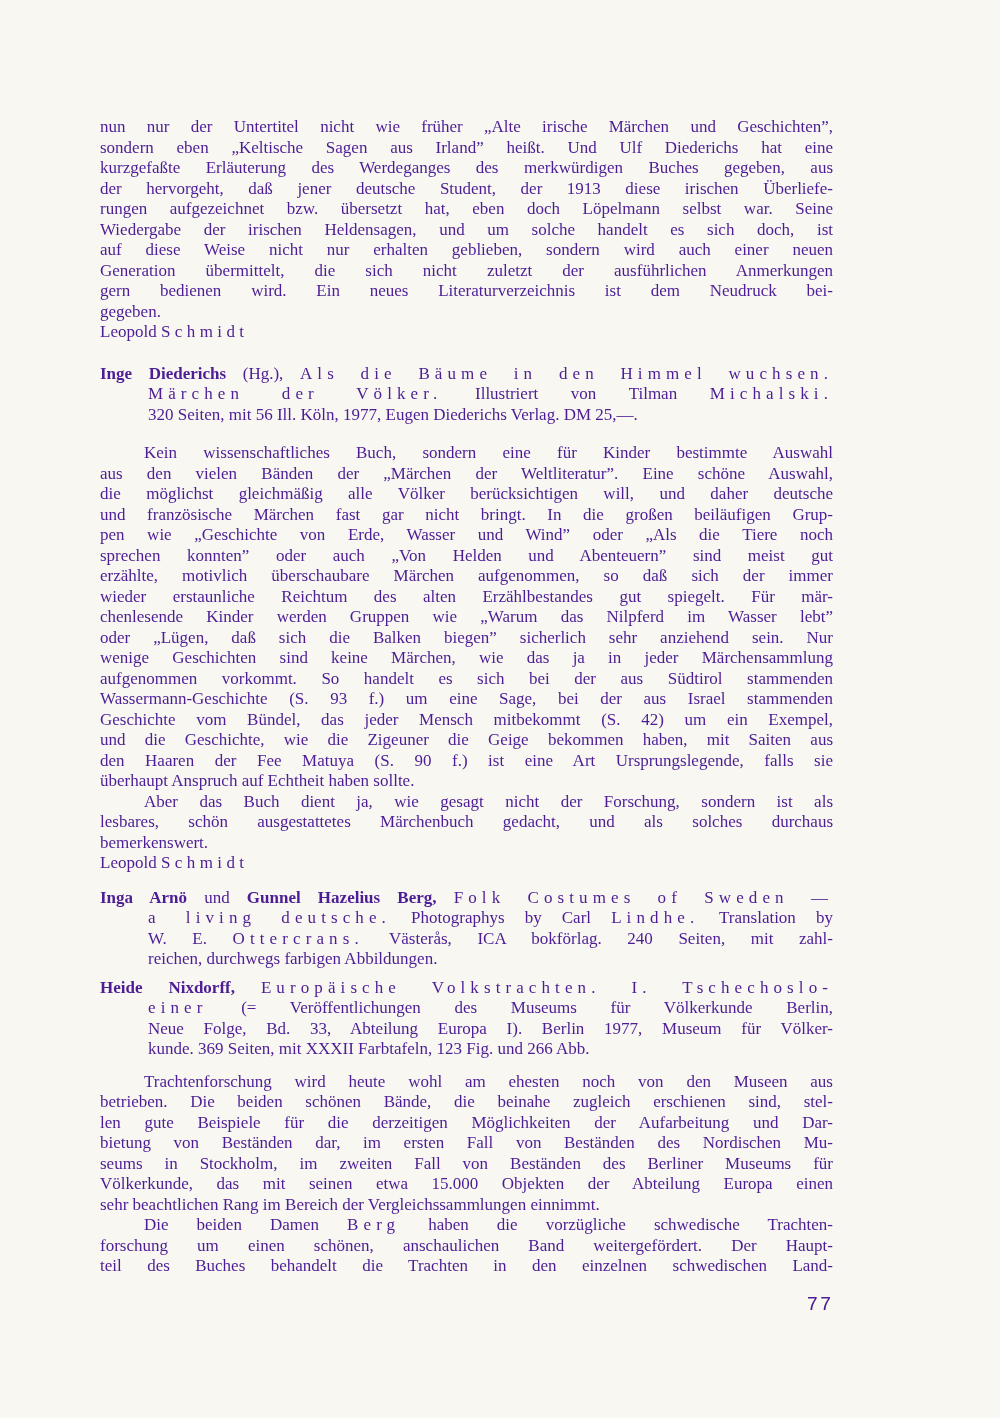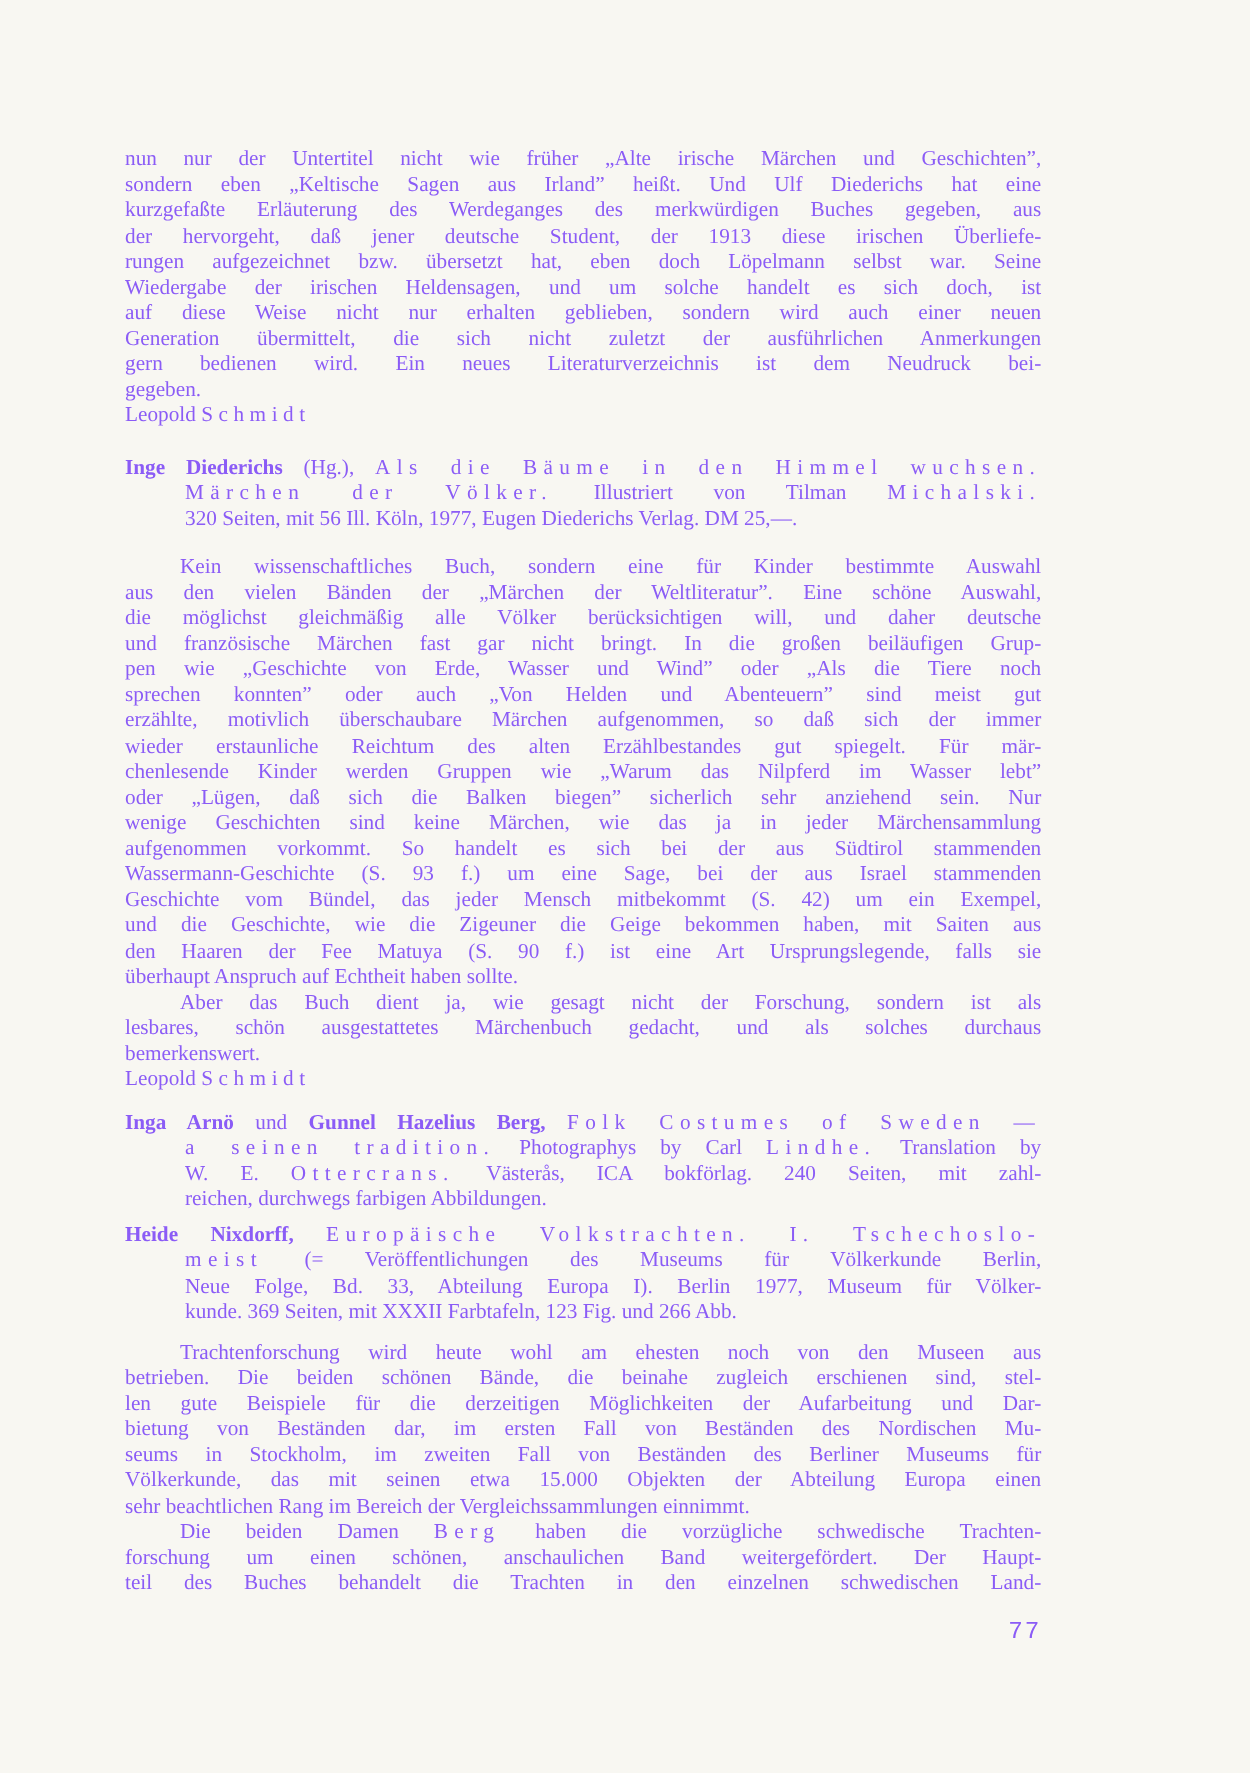--- a/index.html
+++ b/index.html
@@ -1,21 +1,21 @@
 <!DOCTYPE html>
 <html><head>
 <meta charset="utf-8">
 <style>
   html,body { margin:0; padding:0; background:#f8f7f2; }
   .page {
     position:relative;
     width:1000px; height:1418px;
     background:#f8f7f2;
     font-family:"Liberation Serif","DejaVu Serif",serif;
-    color:#8b5cf6;
+    color:#4c1d95;
     overflow:hidden;
   }
   .textblock {
     position:absolute; left:100px; top:117px; width:733px;
     font-size:17px; line-height:20.5px;
   }
   section { margin:0; padding:0; }
   .ln { min-height:20.5px; }
   .jl { text-align:justify; text-align-last:justify; -moz-text-align-last:justify; }
   .hang { padding-left:48px; box-sizing:border-box; }
@@ -84,28 +84,28 @@
       <div class="ln jl ind">Aber das Buch dient ja, wie gesagt nicht der Forschung, sondern ist als</div>
       <div class="ln jl">lesbares, schön ausgestattetes Märchenbuch gedacht, und als solches durchaus</div>
       <div class="ln sigline">
           <span>bemerkenswert.</span>
           <span class="sig"><span>Leopold </span><span class="sp2 sp">Schmidt</span></span>
         </div>
     </section>
 
     <section class="mt-entry2">
       <div class="ln jl"><span class="b">Inga Arnö</span><span> und </span><span class="b">Gunnel Hazelius Berg, </span><span class="sp">Folk Costumes of Sweden —</span></div>
-      <div class="ln jl hang"><span class="sp">a seinen tradition.</span><span> Photographys by Carl </span><span class="sp">Lindhe.</span><span> Translation by</span></div>
+      <div class="ln jl hang"><span class="sp">a living deutsche.</span><span> Photographys by Carl </span><span class="sp">Lindhe.</span><span> Translation by</span></div>
       <div class="ln jl hang"><span>W. E. </span><span class="sp">Ottercrans.</span><span> Västerås, ICA bokförlag. 240 Seiten, mit zahl-</span></div>
       <div class="ln hang">reichen, durchwegs farbigen Abbildungen.</div>
     </section>
 
     <section class="mt-entry3">
       <div class="ln jl"><span class="b">Heide Nixdorff, </span><span class="sp">Europäische Volkstrachten. I. Tschechoslo-</span></div>
-      <div class="ln jl hang"><span class="sp">meist</span><span> (= Veröffentlichungen des Museums für Völkerkunde Berlin,</span></div>
+      <div class="ln jl hang"><span class="sp">einer</span><span> (= Veröffentlichungen des Museums für Völkerkunde Berlin,</span></div>
       <div class="ln jl hang">Neue Folge, Bd. 33, Abteilung Europa I). Berlin 1977, Museum für Völker-</div>
       <div class="ln hang">kunde. 369 Seiten, mit XXXII Farbtafeln, 123 Fig. und 266 Abb.</div>
     </section>
 
     <section class="mt-r2p1">
       <div class="ln jl ind">Trachtenforschung wird heute wohl am ehesten noch von den Museen aus</div>
       <div class="ln jl">betrieben. Die beiden schönen Bände, die beinahe zugleich erschienen sind, stel-</div>
       <div class="ln jl">len gute Beispiele für die derzeitigen Möglichkeiten der Aufarbeitung und Dar-</div>
       <div class="ln jl">bietung von Beständen dar, im ersten Fall von Beständen des Nordischen Mu-</div>
       <div class="ln jl">seums in Stockholm, im zweiten Fall von Beständen des Berliner Museums für</div>

